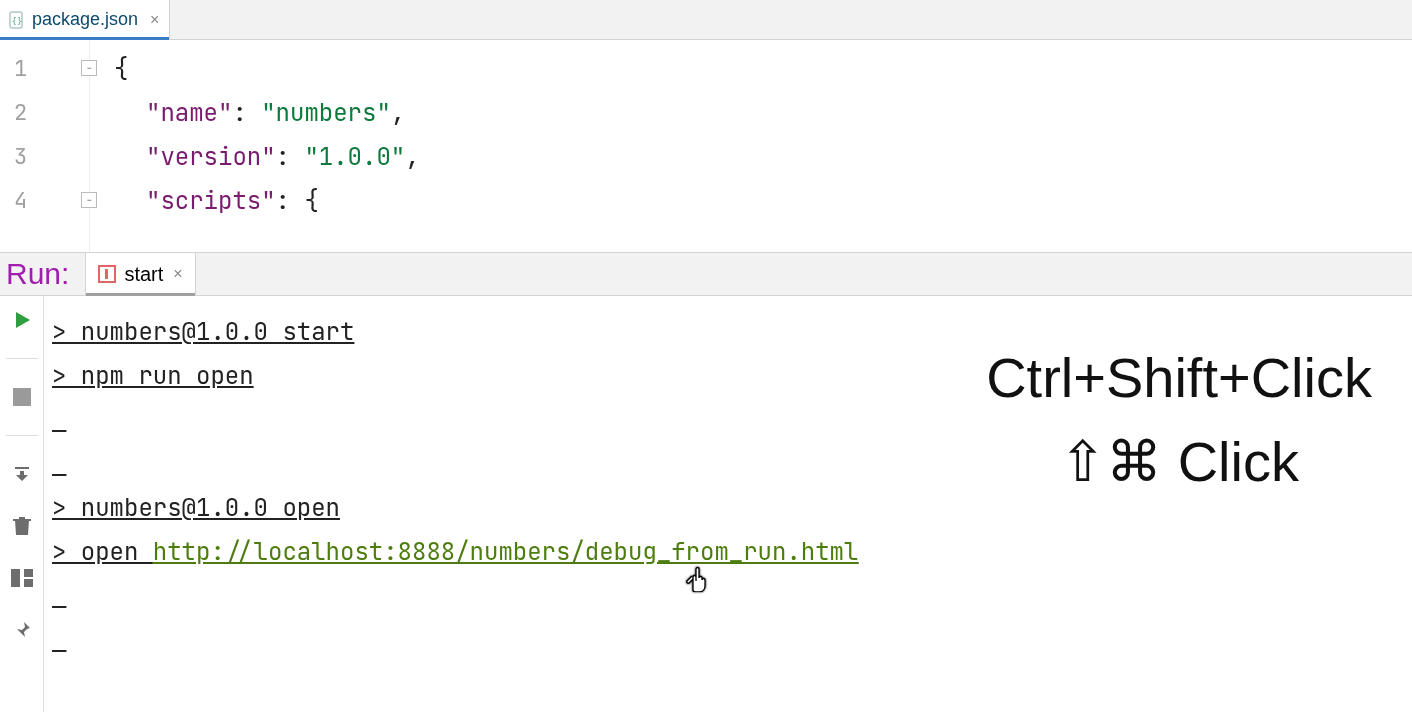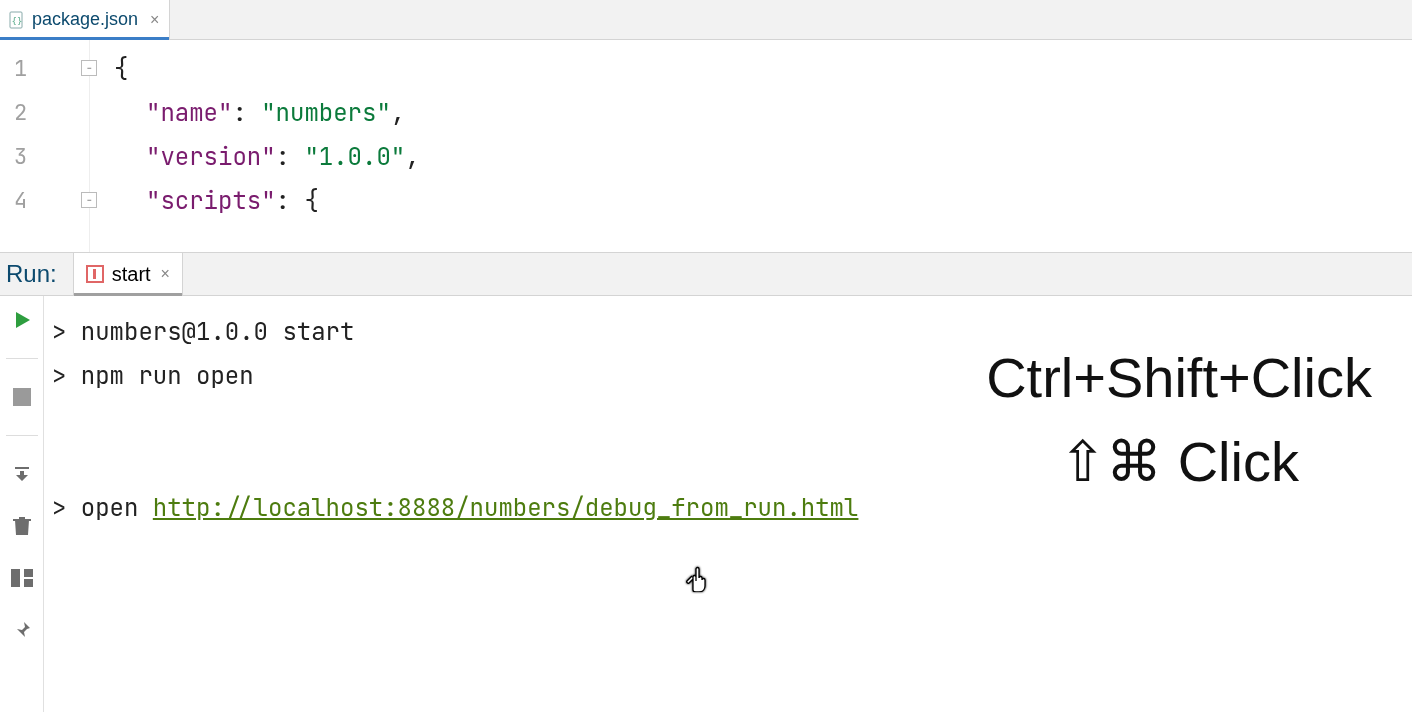--- a/index.html
+++ b/index.html
@@ -102,22 +102,22 @@
     background: #f2f2f2;
     border-top: 1px solid #d4d4d4;
     border-bottom: 1px solid #d4d4d4;
     display: flex;
     align-items: stretch;
   }
   .run-title {
     padding: 0 16px 0 6px;
     display: flex;
     align-items: center;
-    font-size: 24px;
-    color: #0c4a6e;
+    font-size: 30px;
+    color: #a21caf;
   }
   .run-tab {
     display: flex;
     align-items: center;
     gap: 8px;
     padding: 0 12px;
     background: #ffffff;
     border-left: 1px solid #d4d4d4;
     border-right: 1px solid #d4d4d4;
     position: relative;
@@ -172,20 +172,21 @@
   .tb-stop div { width:18px;height:18px;background:#9a9a9a; }
   .tb-trash svg, .tb-down svg, .tb-layout svg, .tb-pin svg { fill:#6d6d6d; }
 
   .console {
     flex: 1;
     padding: 14px 17px 8px 8px;
     font-size: 24px;
     line-height: 44px;
     color: #222;
     position: relative;
+    text-decoration: underline;
   }
   .console .line { white-space: pre; }
   .console a.link { color: #4d7c0f; text-decoration: underline; }
 
   
   .overlay-hints {
     position: absolute;
     right: 40px;
     top: 40px;
     text-align: center;
@@ -279,20 +280,21 @@
       <svg width="20" height="20" viewBox="0 0 20 20">
           <path d="M12 2l6 6-3 1-3 3 1 5-4-4-5 5 5-5-4-4 5 1 3-3z"></path>
         </svg>
     </div>
   </div>
   <div class="console mono" id="console">
       <div class="line">&gt; numbers@1.0.0 start</div>
       <div class="line">&gt; npm run open</div>
       <div class="line">&nbsp;</div>
       <div class="line">&nbsp;</div>
+      <div class="line">&gt; numbers@1.0.0 open</div>
       <div class="line">&gt; open <a class="link">http://localhost:8888/numbers/debug_from_run.html</a></div>
       <div class="line">&nbsp;</div>
       <div class="line">&nbsp;</div>
 
     <div class="overlay-hints">
       <div class="hint-line">Ctrl+Shift+Click</div>
       <div class="hint-line">⇧⌘ Click</div>
     </div>
     <div class="cursor" id="cursor" style="left: 640px; top: 266px;">
       <svg width="26" height="28" viewBox="0 0 26 28">

